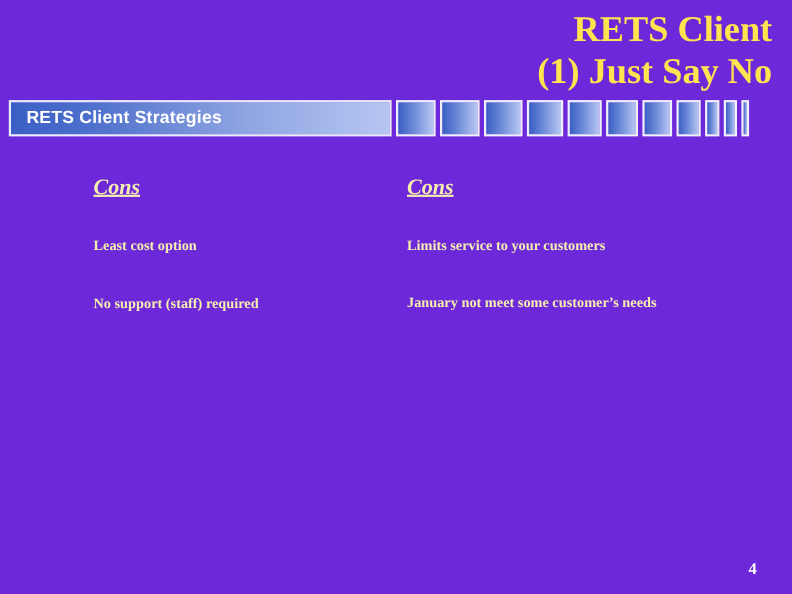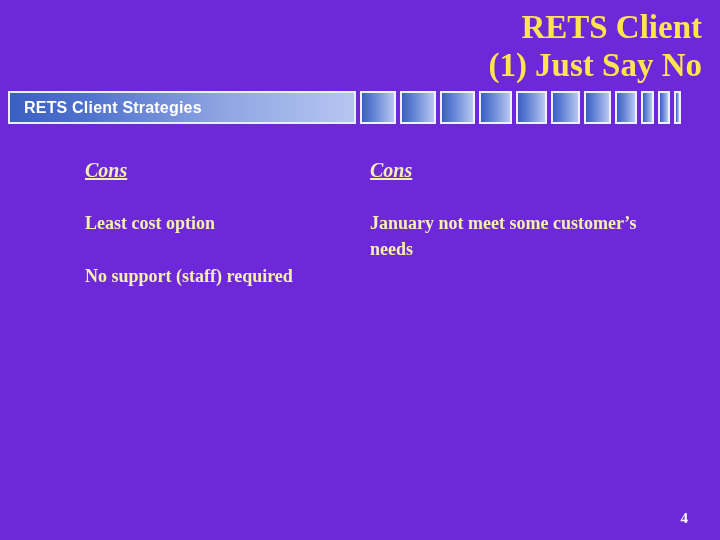--- a/index.html
+++ b/index.html
@@ -109,21 +109,21 @@
     text-decoration: underline;
     line-height: 24px;
     margin: 0 0 28px 0;
     display: inline-block;
   }
 
   .bullet {
     color: #f5efaf;
     font-family: "Liberation Serif", serif;
     font-weight: bold;
-    font-size: 18px;
+    font-size: 13px;
     line-height: 26px;
     margin: 0 0 27px 0;
   }
   .bullet:last-child { margin-bottom: 8px; }
 
   .col-right .bullet { margin-bottom: 26px; }
 
   
   .page-number {
     position: absolute;
@@ -166,18 +166,19 @@
   </div>
 
   <div class="col col-left">
     <div class="col-head">Cons</div>
     <p class="bullet">Least cost option</p>
     <p class="bullet">No support (staff) required</p>
   </div>
 
   <div class="col col-right">
     <div class="col-head">Cons</div>
+    <p class="bullet">Limits service to your customers</p>
     <p class="bullet">January not meet some customer’s needs</p>
   </div>
 
   <div class="page-number">4</div>
 
 </div>
 
 </body></html>

